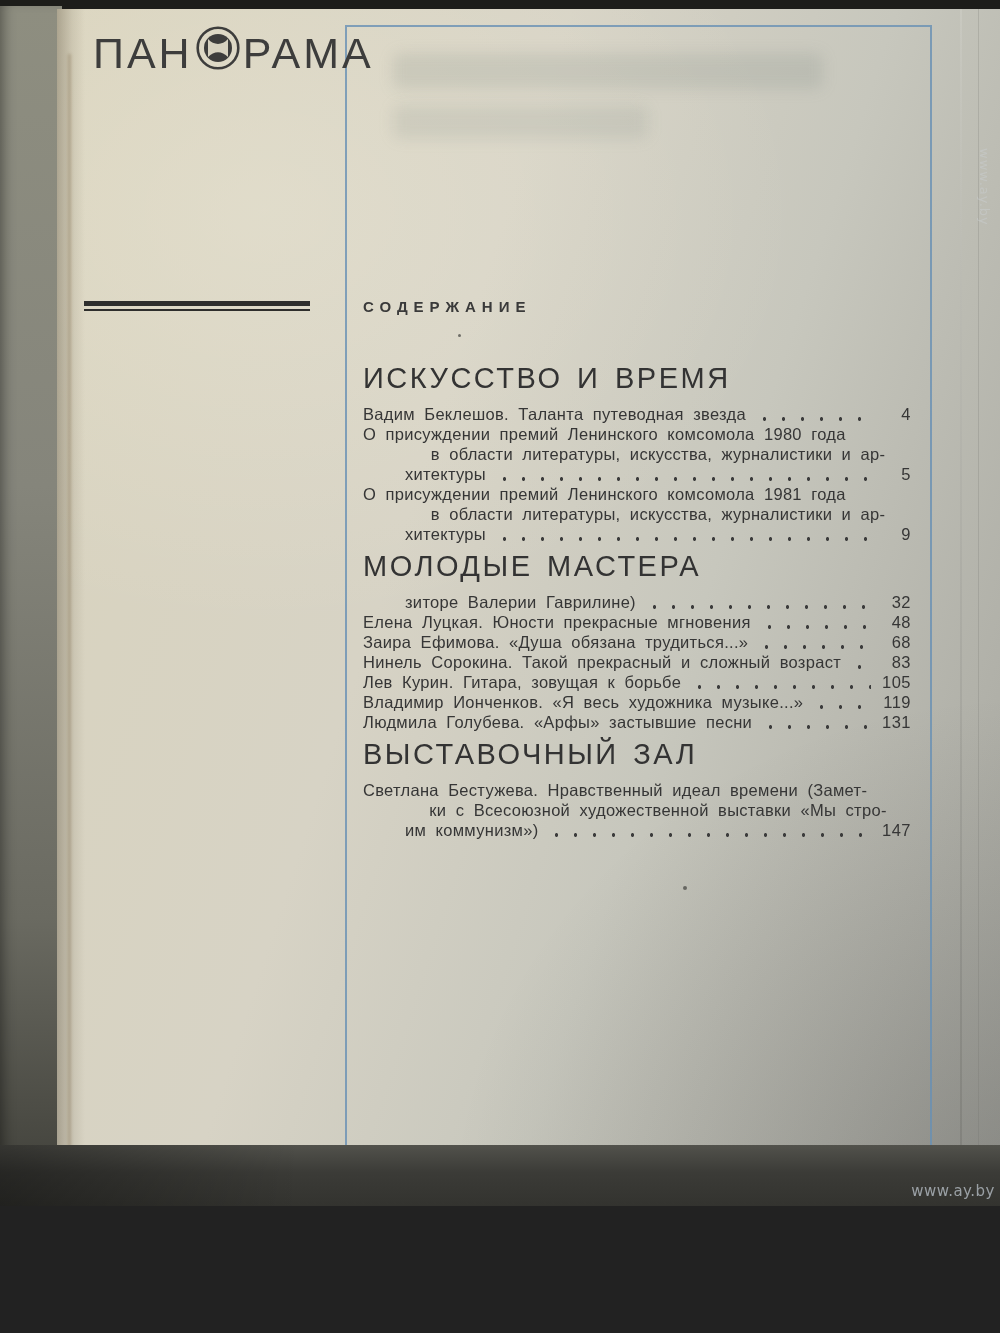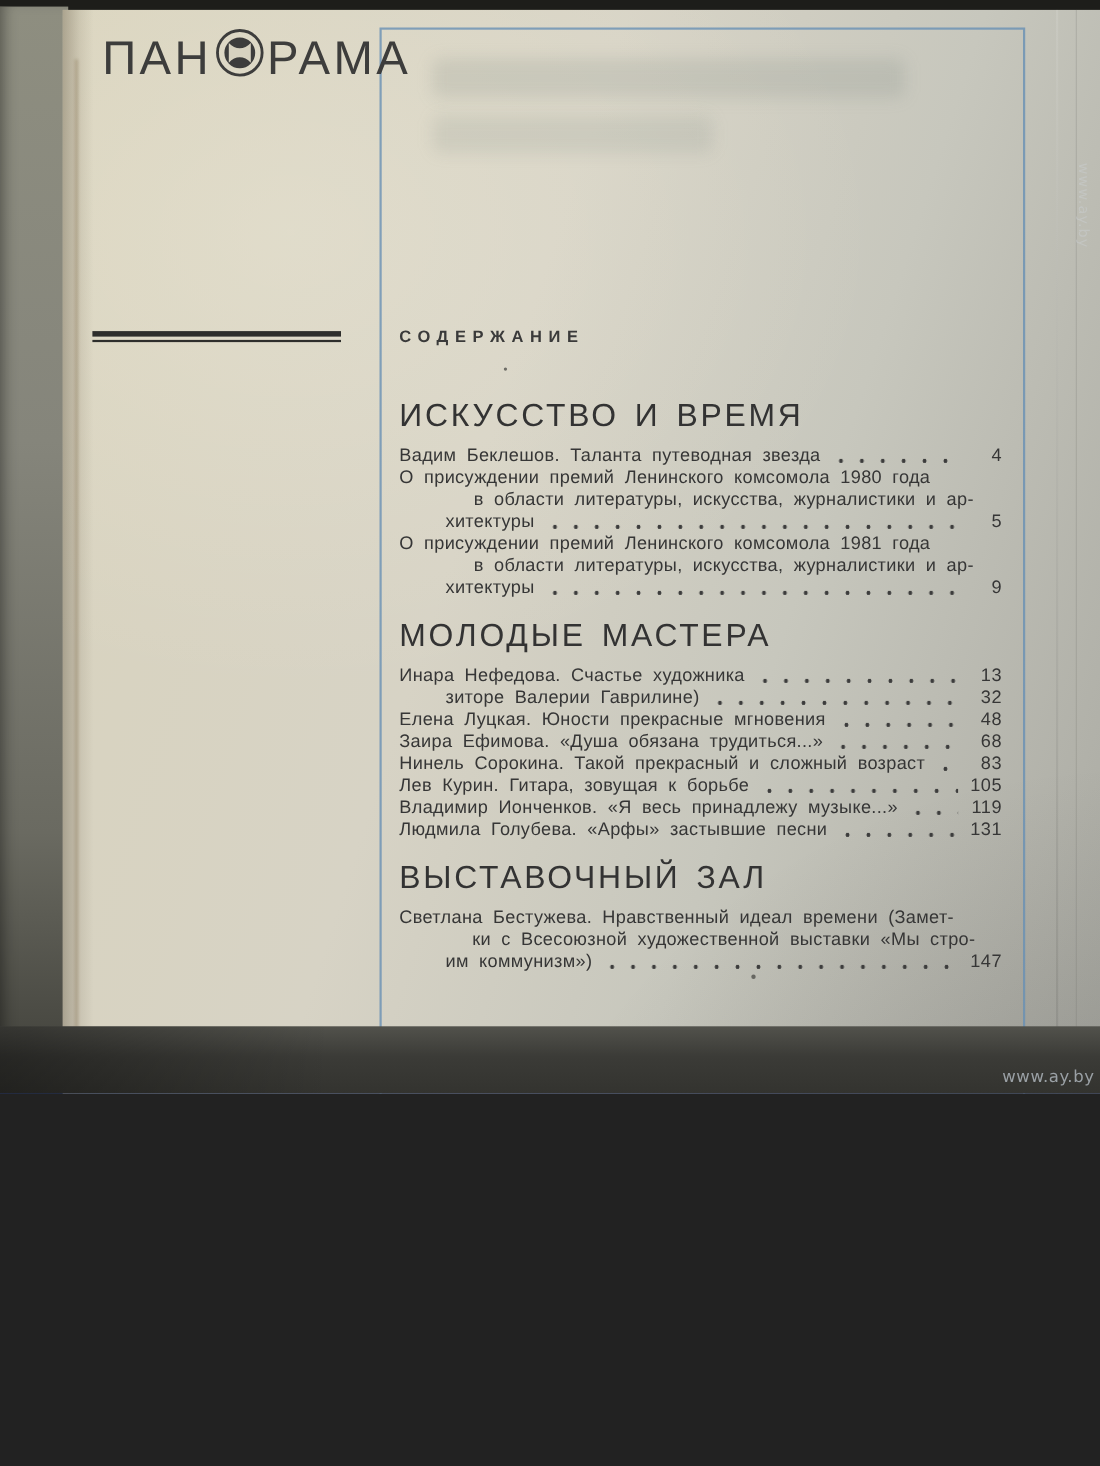--- a/index.html
+++ b/index.html
@@ -1,18 +1,18 @@
 <!DOCTYPE html>
 <html><head>
 <meta charset="utf-8">
 <style>
   html,body{margin:0;padding:0;background:#222;}
   .photo{
-    position:relative;width:1000px;height:994px;overflow:hidden;
-    background:#1d4ed8;font-family:"Liberation Sans",sans-serif;
+    position:relative;width:1000px;height:1206px;overflow:hidden;
+    background:#15803d;font-family:"Liberation Sans",sans-serif;
   }
   
   .table-top{position:absolute;left:0;top:0;right:0;height:10px;background:#1d1d1a;}
   
   .facing-page{
     position:absolute;left:0;top:6px;bottom:0;width:62px;
     background:linear-gradient(180deg,#8e8e80 0%,#85857b 40%,#6a6a61 76%,#3e3e38 100%);
     box-shadow:inset 10px 0 14px -8px rgba(0,0,0,0.45);
   }
   
@@ -58,21 +58,21 @@
   .rule{position:absolute;left:27px;top:292px;width:226px;}
   .rule .r1{height:5px;background:#2e2e2c;margin-bottom:3px;}
   .rule .r2{height:2px;background:#2e2e2c;}
 
   
   .toc{position:absolute;left:306px;top:290px;width:548px;color:#363636;font-size:16.5px;}
   .toc-title{font-size:15px;font-weight:bold;letter-spacing:6px;color:#3a3a3a;
     line-height:15px;margin:0 0 52px 0;}
   .toc-heading{font-size:29px;letter-spacing:2.5px;word-spacing:4px;color:#333;
     line-height:24px;margin:0 0 14px 0;}
-  .toc-section + .toc-section .toc-heading{margin-top:22px;}
+  .toc-section + .toc-section .toc-heading{margin-top:10px;}
   .toc-line{display:flex;align-items:baseline;line-height:20px;height:20px;}
   .toc-line .txt{white-space:pre;letter-spacing:0.3px;word-spacing:4.5px;}
   .toc-line.cont{padding-left:42px;justify-content:center;}
   .dots{flex:1;align-self:stretch;margin:0 2px 0 9px;min-width:10px;
     background-image:radial-gradient(circle,#3c3c3c 1.6px,rgba(0,0,0,0) 2px);
     background-size:19px 20px;background-position:0 5px;background-repeat:repeat-x;}
   .num{min-width:38px;text-align:right;letter-spacing:0.5px;}
 
   
   .imprint{position:absolute;left:25px;top:1194px;font-size:17px;line-height:23px;
@@ -165,27 +165,20 @@
               <div class="toc-line cont">
                 <span class="txt">хитектуры</span>
                 <span class="dots"></span>
                 <span class="num">9</span>
               </div>
             </div>
           </div>
           <div class="toc-section">
             <div class="toc-heading">МОЛОДЫЕ МАСТЕРА</div>
             <div class="toc-entry">
-              <div class="toc-line">
-                <span class="txt">Инара Нефедова. Счастье художника</span>
-                <span class="dots"></span>
-                <span class="num">13</span>
-              </div>
-            </div>
-            <div class="toc-entry">
               <div class="toc-line cont">
                 <span class="txt">зиторе Валерии Гаврилине)</span>
                 <span class="dots"></span>
                 <span class="num">32</span>
               </div>
             </div>
             <div class="toc-entry">
               <div class="toc-line">
                 <span class="txt">Елена Луцкая. Юности прекрасные мгновения</span>
                 <span class="dots"></span>
@@ -208,21 +201,21 @@
             </div>
             <div class="toc-entry">
               <div class="toc-line">
                 <span class="txt">Лев Курин. Гитара, зовущая к борьбе</span>
                 <span class="dots"></span>
                 <span class="num">105</span>
               </div>
             </div>
             <div class="toc-entry">
               <div class="toc-line">
-                <span class="txt">Владимир Ионченков. «Я весь принадлежу музыке...»</span>
+                <span class="txt">Владимир Ионченков. «Я весь художника музыке...»</span>
                 <span class="dots"></span>
                 <span class="num">119</span>
               </div>
             </div>
             <div class="toc-entry">
               <div class="toc-line">
                 <span class="txt">Людмила Голубева. «Арфы» застывшие песни</span>
                 <span class="dots"></span>
                 <span class="num">131</span>
               </div>

